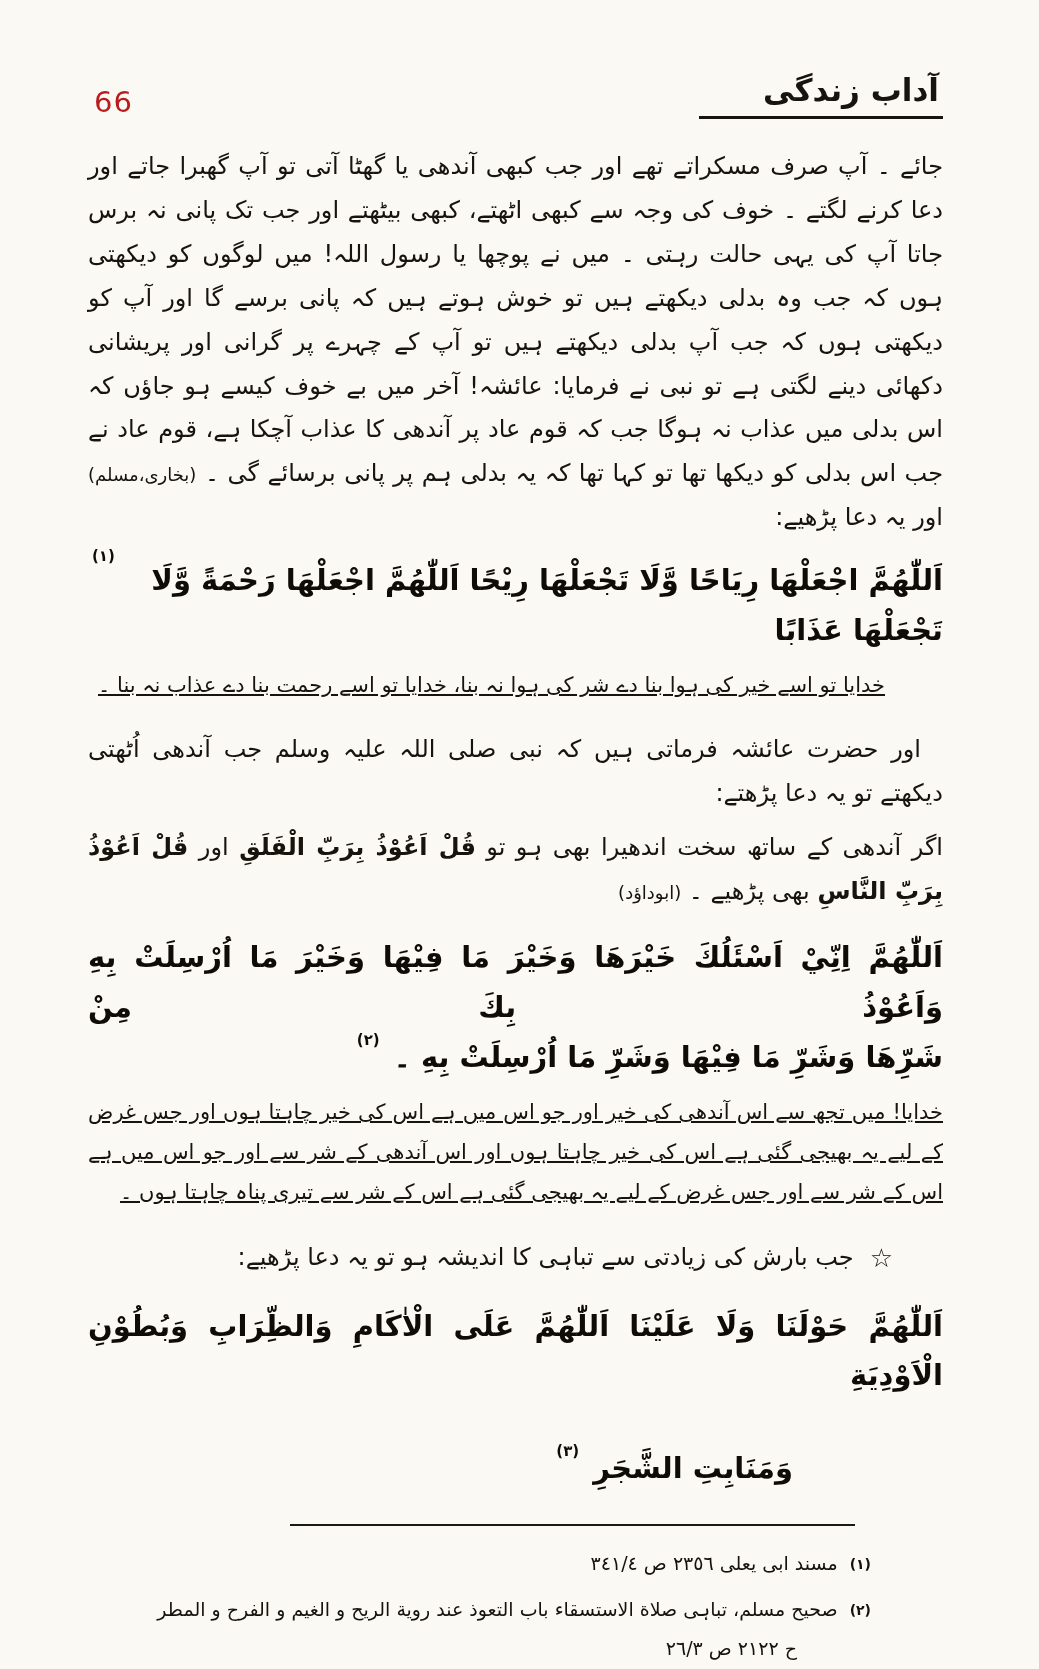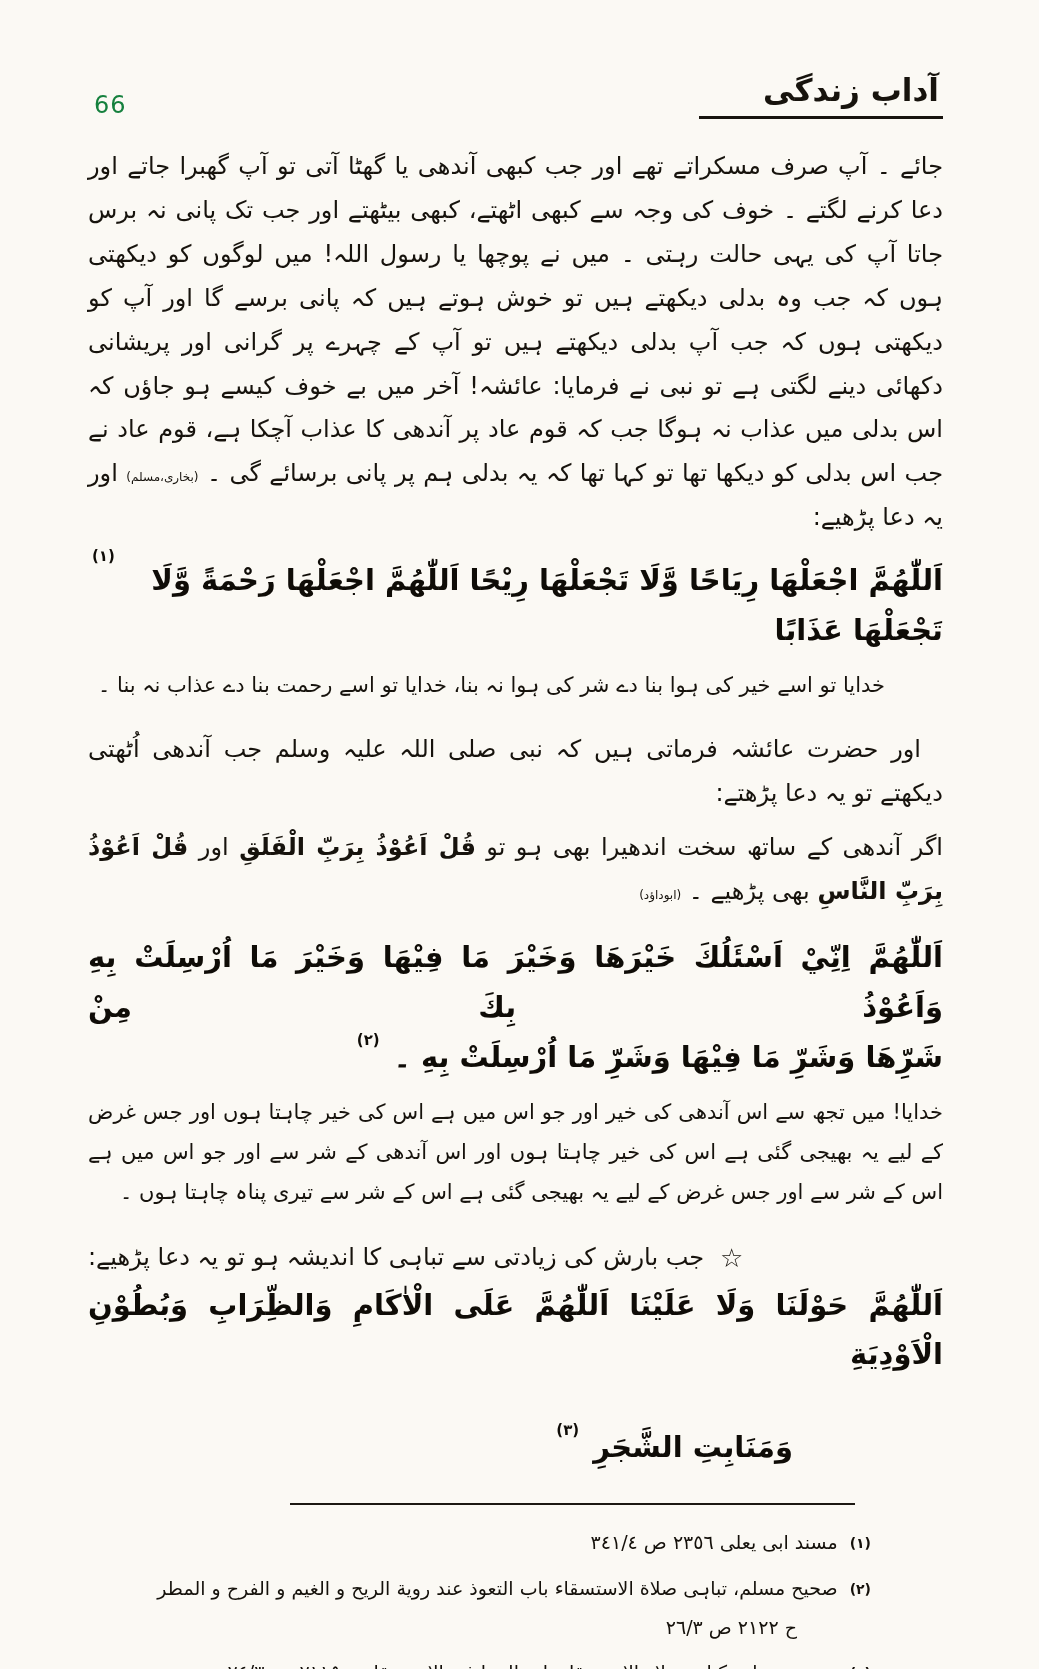--- a/index.html
+++ b/index.html
@@ -17,51 +17,51 @@
     direction:rtl;
     position:relative;
     overflow:hidden;
   }
   
   .header {
     direction:ltr;
     display:flex; justify-content:space-between; align-items:flex-end;
     margin-bottom:26px;
   }
-  .page-number { font-size:24px; color:#15803d; letter-spacing:1px; padding-left:6px; }
+  .page-number { font-size:29px; color:#b91c1c; letter-spacing:1px; padding-left:6px; }
   .book-title {
     font-size:31px; font-weight:700;
     padding:0 4px 8px 64px;
     border-bottom:3px solid #18140e;
     direction:rtl;
   }
   
   .para {
     font-size:24px; line-height:1.83;
     text-align:justify;
   }
   .para.indent-first { text-indent:22px; }
-  .src { font-size:12px; }
+  .src { font-size:18px; }
   .quran { font-weight:700; }
   
   .dua { font-weight:700; font-size:29px; line-height:1.72; color:#0f0c07; }
   .dua-flex { display:flex; justify-content:space-between; align-items:flex-start; margin:14px 0 10px 0; }
   .dua-line-full { text-align:justify; text-align-last:justify; }
   .dua-line-end { }
   .fn-mark {
     font-size:15px; font-weight:700;
     position:relative; top:-12px;
     padding:0 4px;
     white-space:nowrap;
   }
-  .trans { font-size:21px; line-height:1.9; text-align:justify; }
+  .trans { font-size:21px; line-height:1.9; text-align:justify;text-decoration:underline; }
   .trans-1 { margin:2px 0 22px 0; padding-right:58px; }
   .trans-2 { margin:2px 0 20px 0; }
   
-  .star-line { font-size:24px; line-height:1.8; padding-right:50px; margin-bottom:1px; text-align:left; }
+  .star-line { font-size:24px; line-height:1.8; padding-right:50px; margin-bottom:22px; text-align:right; }
   .star { display:inline-block; margin-left:16px; font-size:26px; position:relative; top:2px; }
   .dua3-line2 { padding-right:150px;margin-top:43px; }
   
   .fn-rule {
     border-top:2.5px solid #1c1812;
     width:565px; height:0;
     margin:30px 88px 22px auto;
   }
   .footnotes { font-size:19px; line-height:1.6; padding-right:72px; color:#15110b; }
   .fn-row { display:flex; gap:12px; align-items:flex-start; margin-bottom:15px; }

